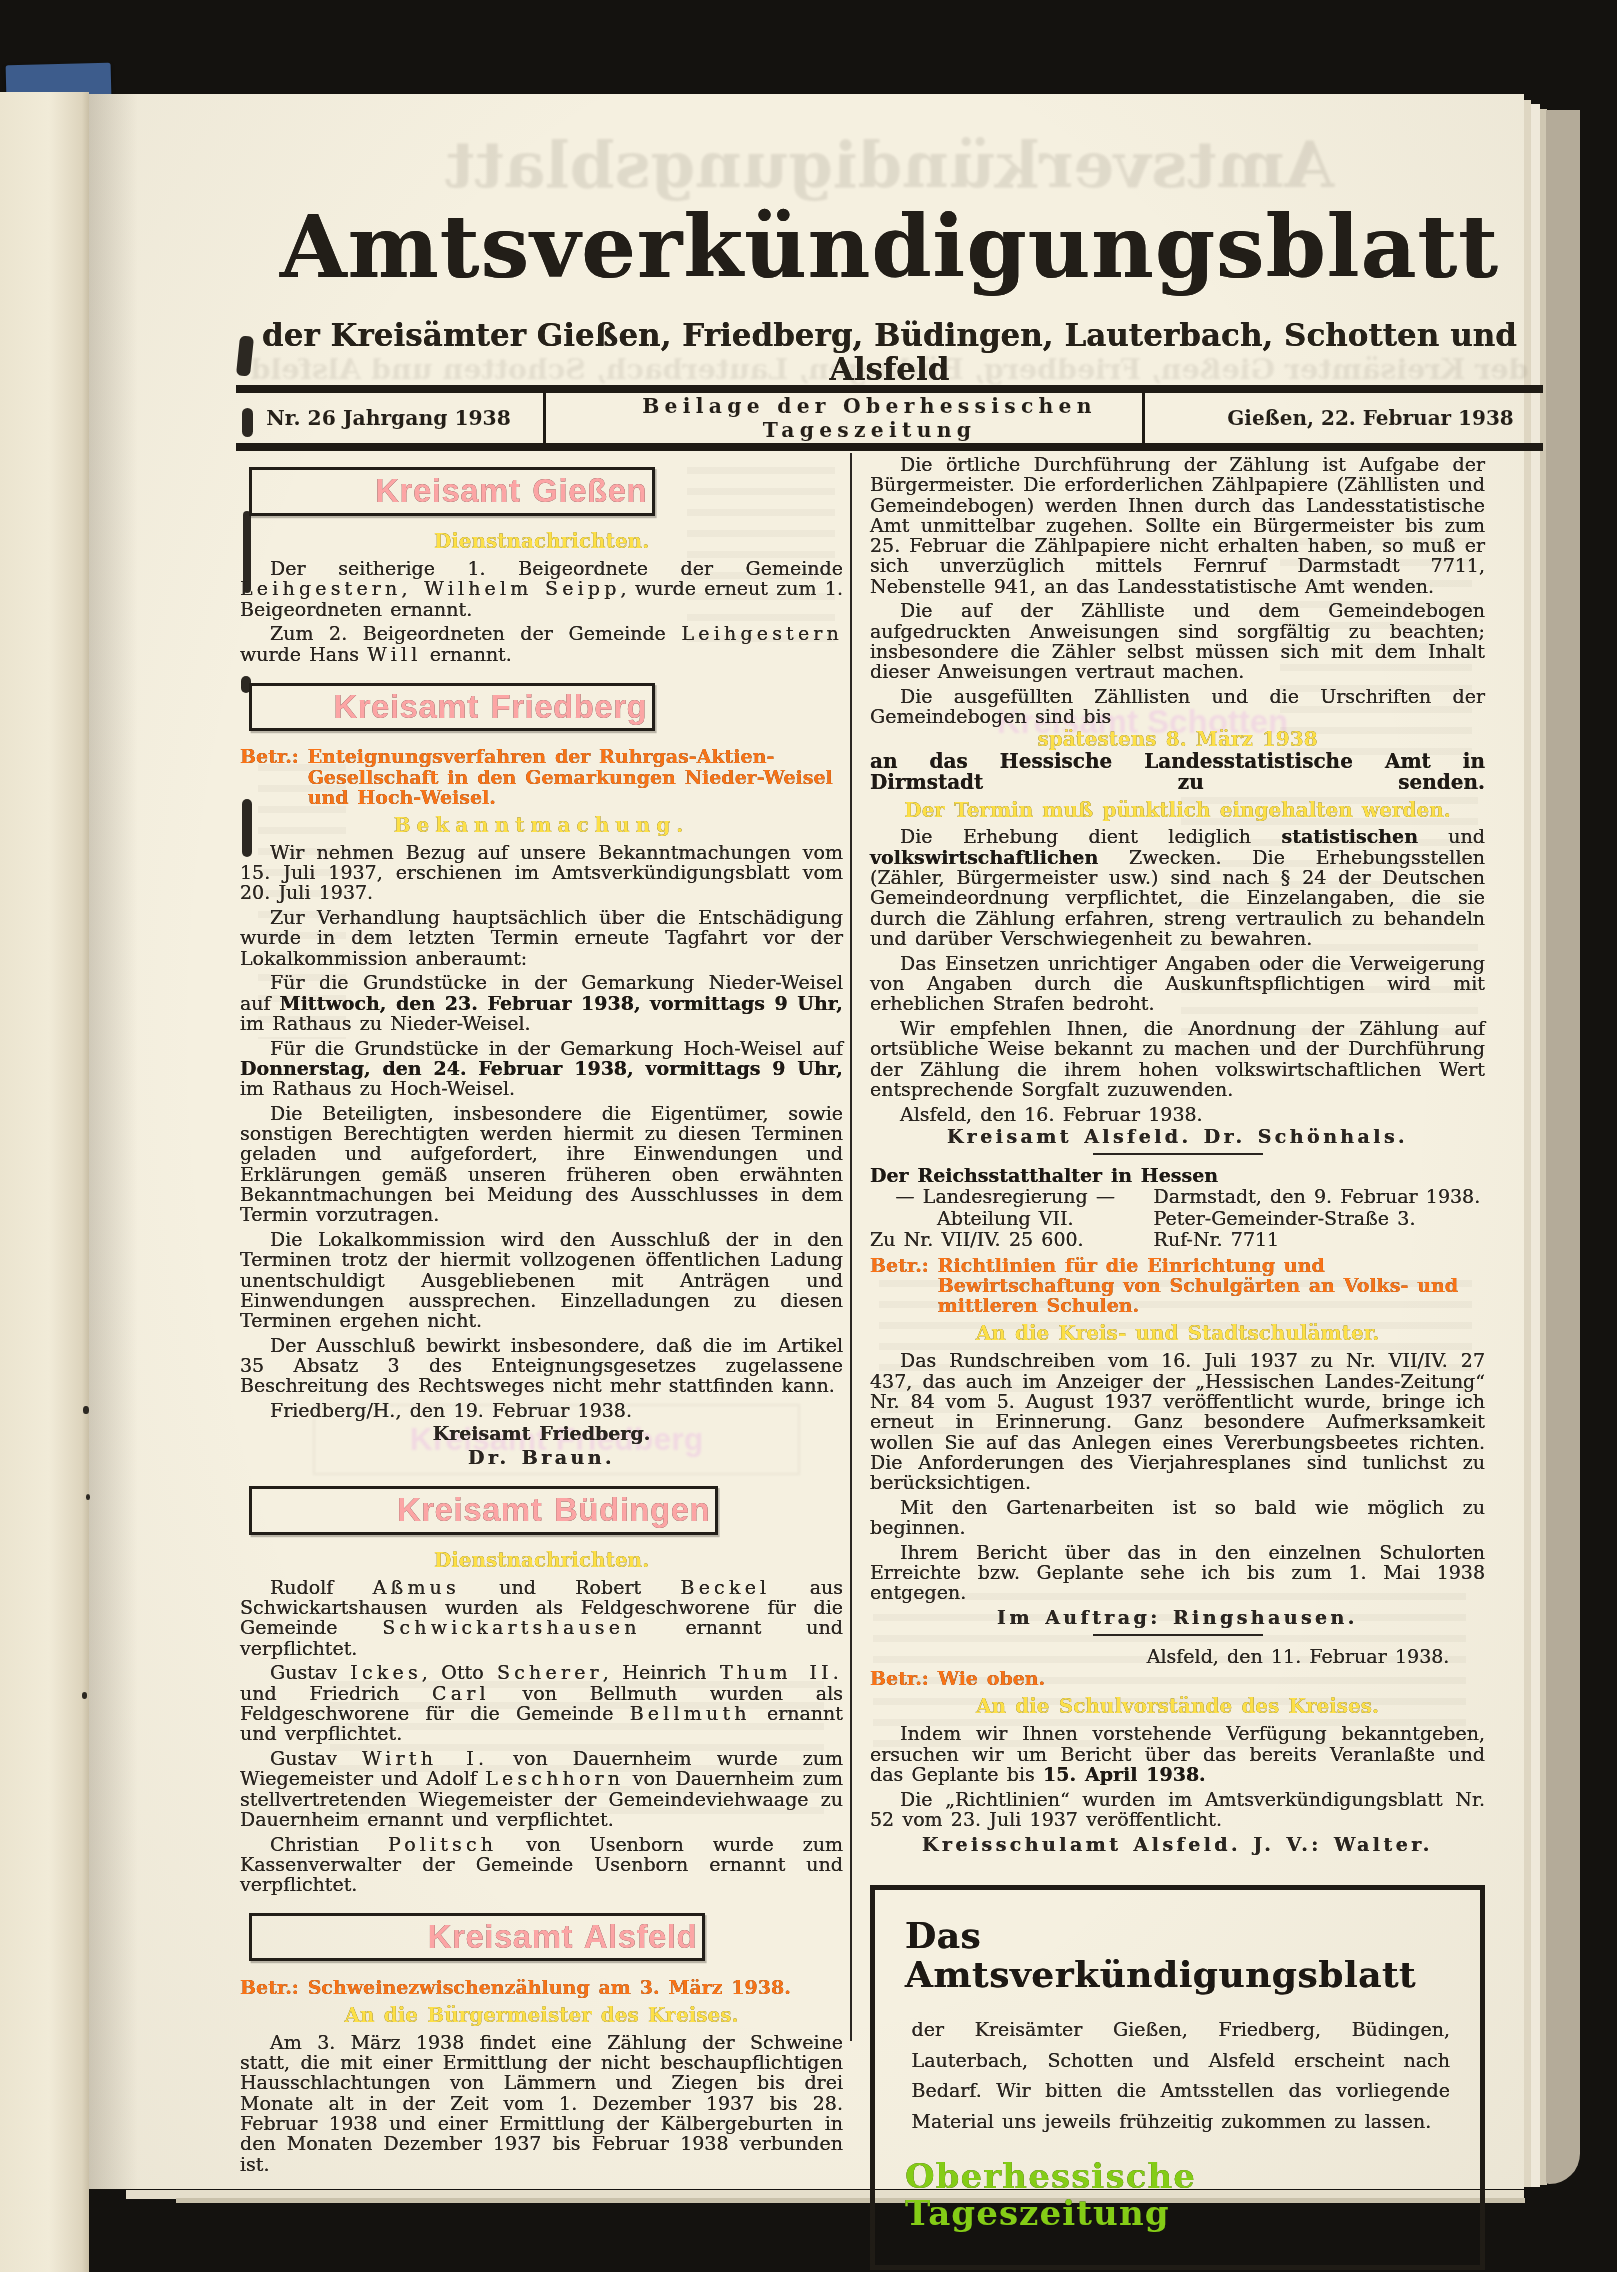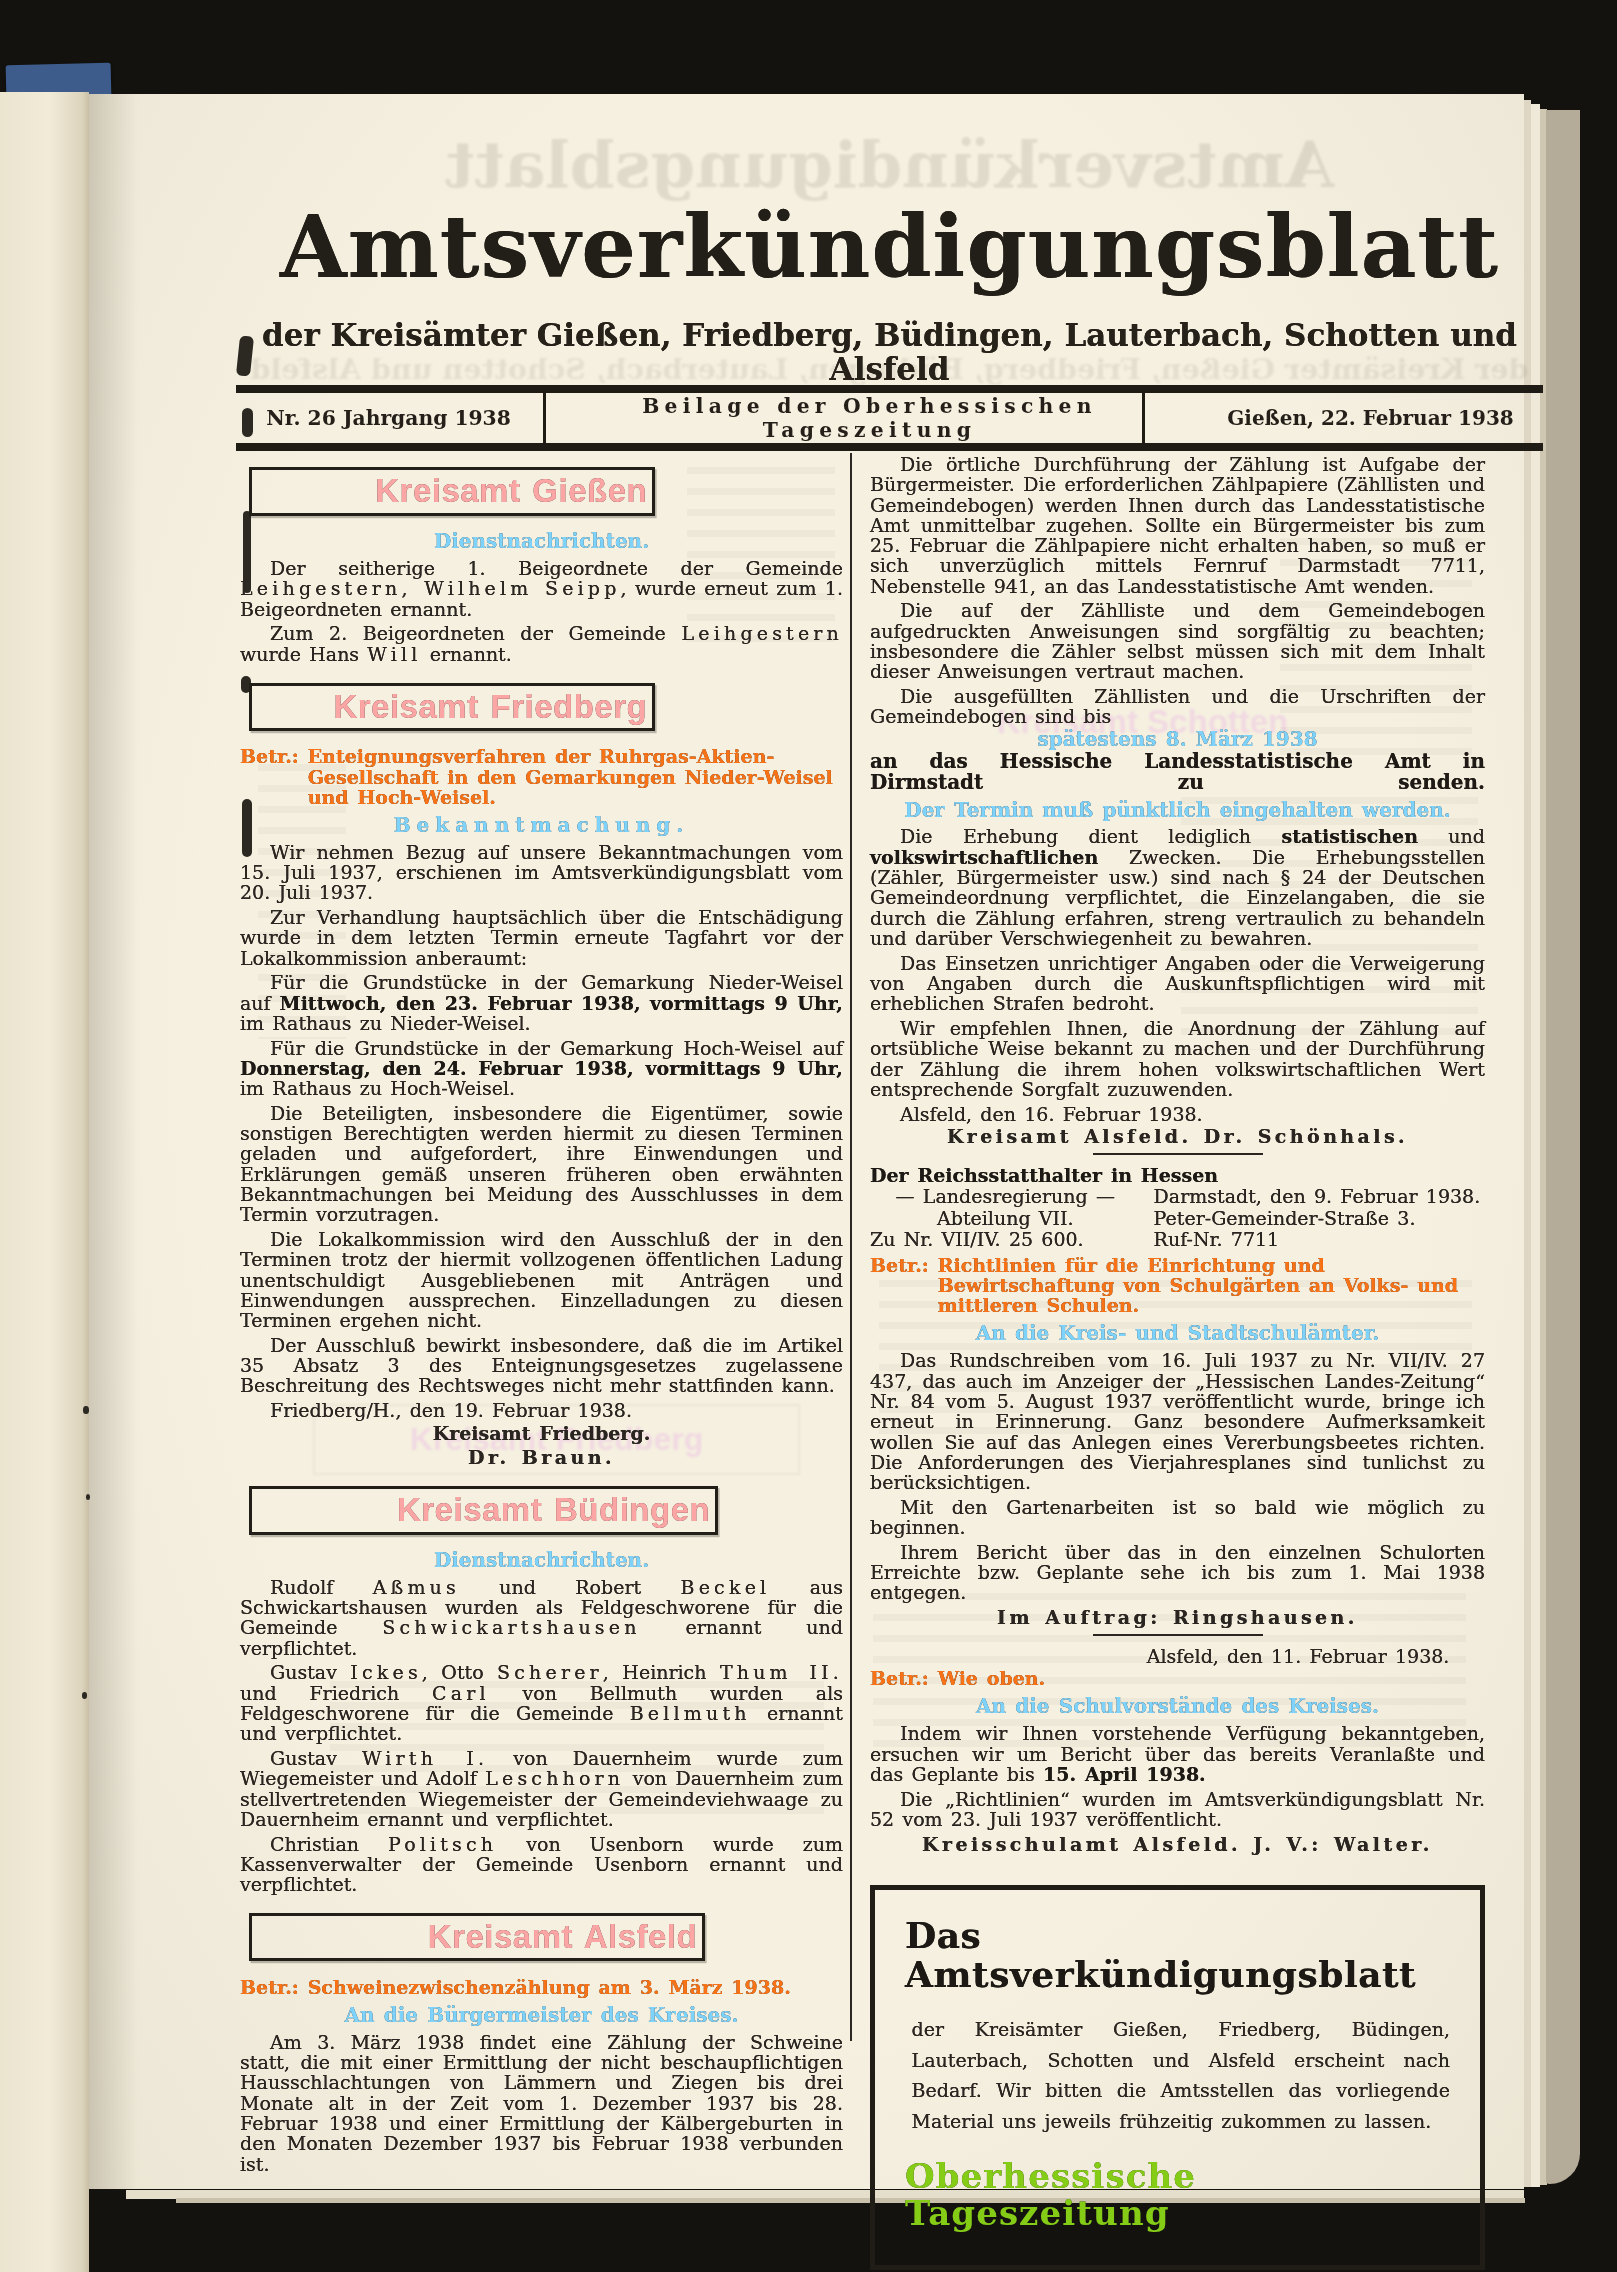--- a/index.html
+++ b/index.html
@@ -53,21 +53,21 @@
   .col-divider{position:absolute;left:850px;top:453px;width:2.2px;height:1588px;background:#2b2722;}
   
   .col{position:absolute;color:#2a2520;font-size:19px;line-height:20.3px;word-spacing:2.2px;
     text-shadow:0 0 0.2px #2a2520;}
   #col-left{left:240px;top:463px;width:603px;}
   #col-right{left:870px;top:454px;width:615px;}
   .para{text-align:justify;text-indent:30px;margin:0 0 4.4px;}
   .para.tight{margin-bottom:1.1px;}
   .b{font-weight:700;color:#1d1914;}
   .s{letter-spacing:.22em;}
-  .h-center{text-align:center;font-weight:700;font-size:20px;margin:7.7px 0 6.6px;color:#7dd3fc;}
+  .h-center{text-align:center;font-weight:700;font-size:20px;margin:7.7px 0 6.6px;color:#fde047;}
   .h-center.spaced{letter-spacing:.3em;}
   .h-center.tight{margin:2.2px 0 2.2px;}
   .line-stretch{font-weight:700;font-size:20px;color:#1f1a15;text-align:justify;
     text-align-last:justify;margin:0 0 5.5px;}
   .betr{display:flex;font-weight:700;margin:2.2px 0 6.6px;color:#f97316;}
   .betr-label{flex:0 0 auto;padding-right:8.8px;}
   .betr-text{flex:1;}
   .dateline{margin:4.4px 0 2.2px;}
   .dateline.indent{padding-left:30px;}
   .dateline.offset{padding-left:45%;}

